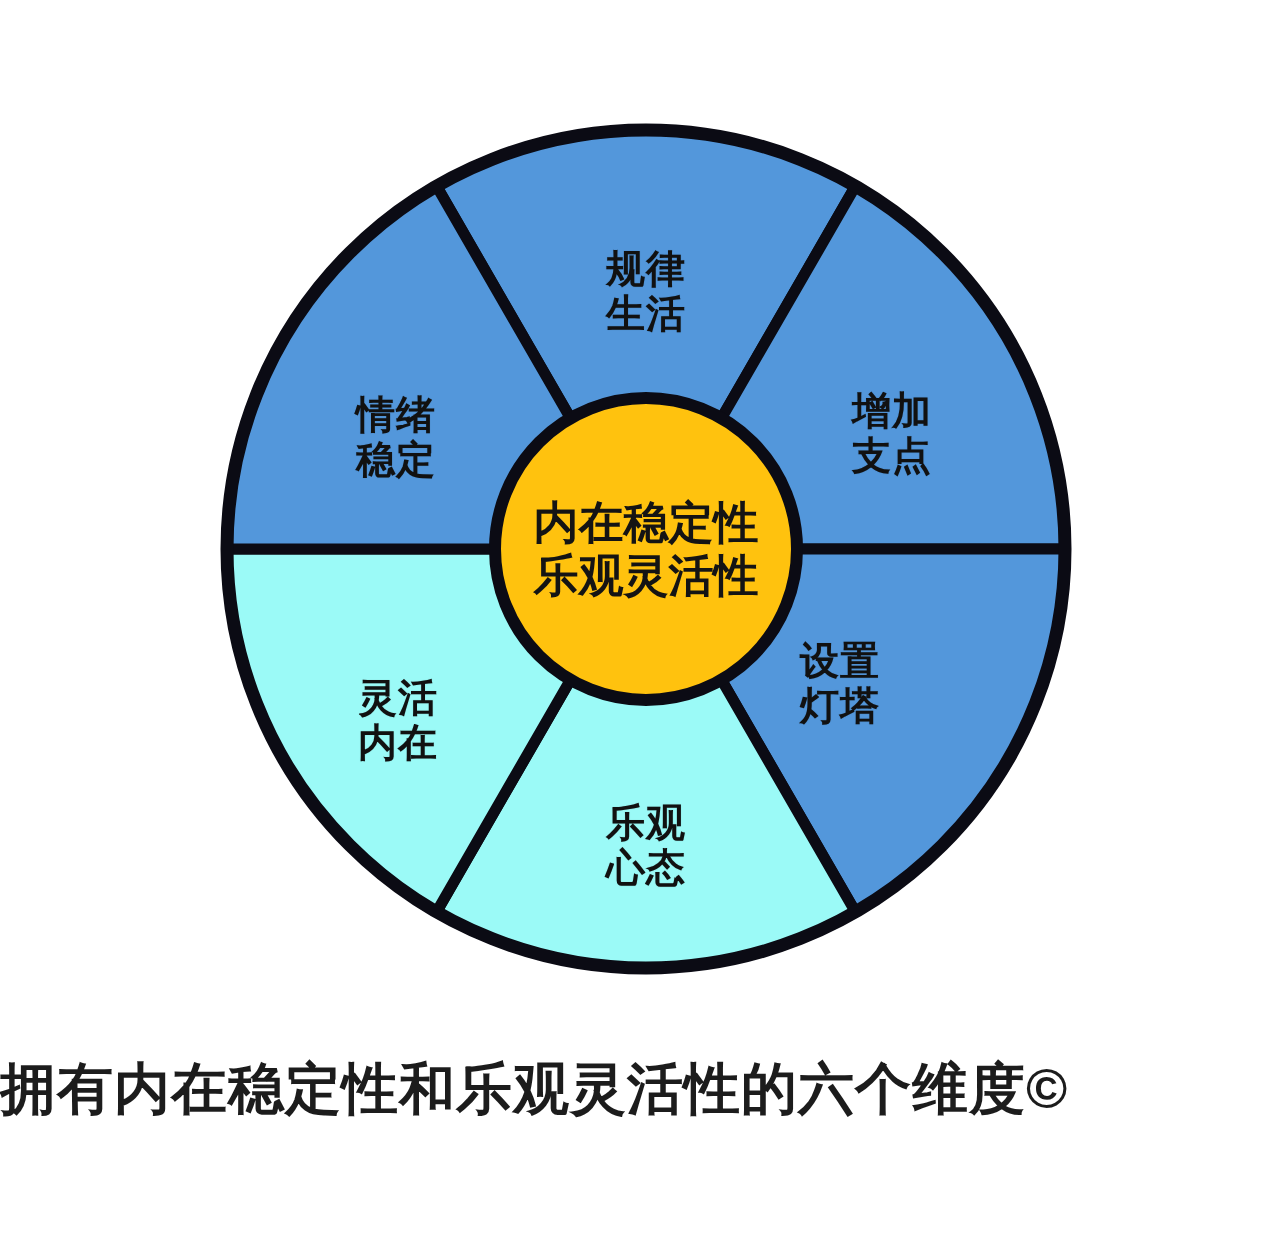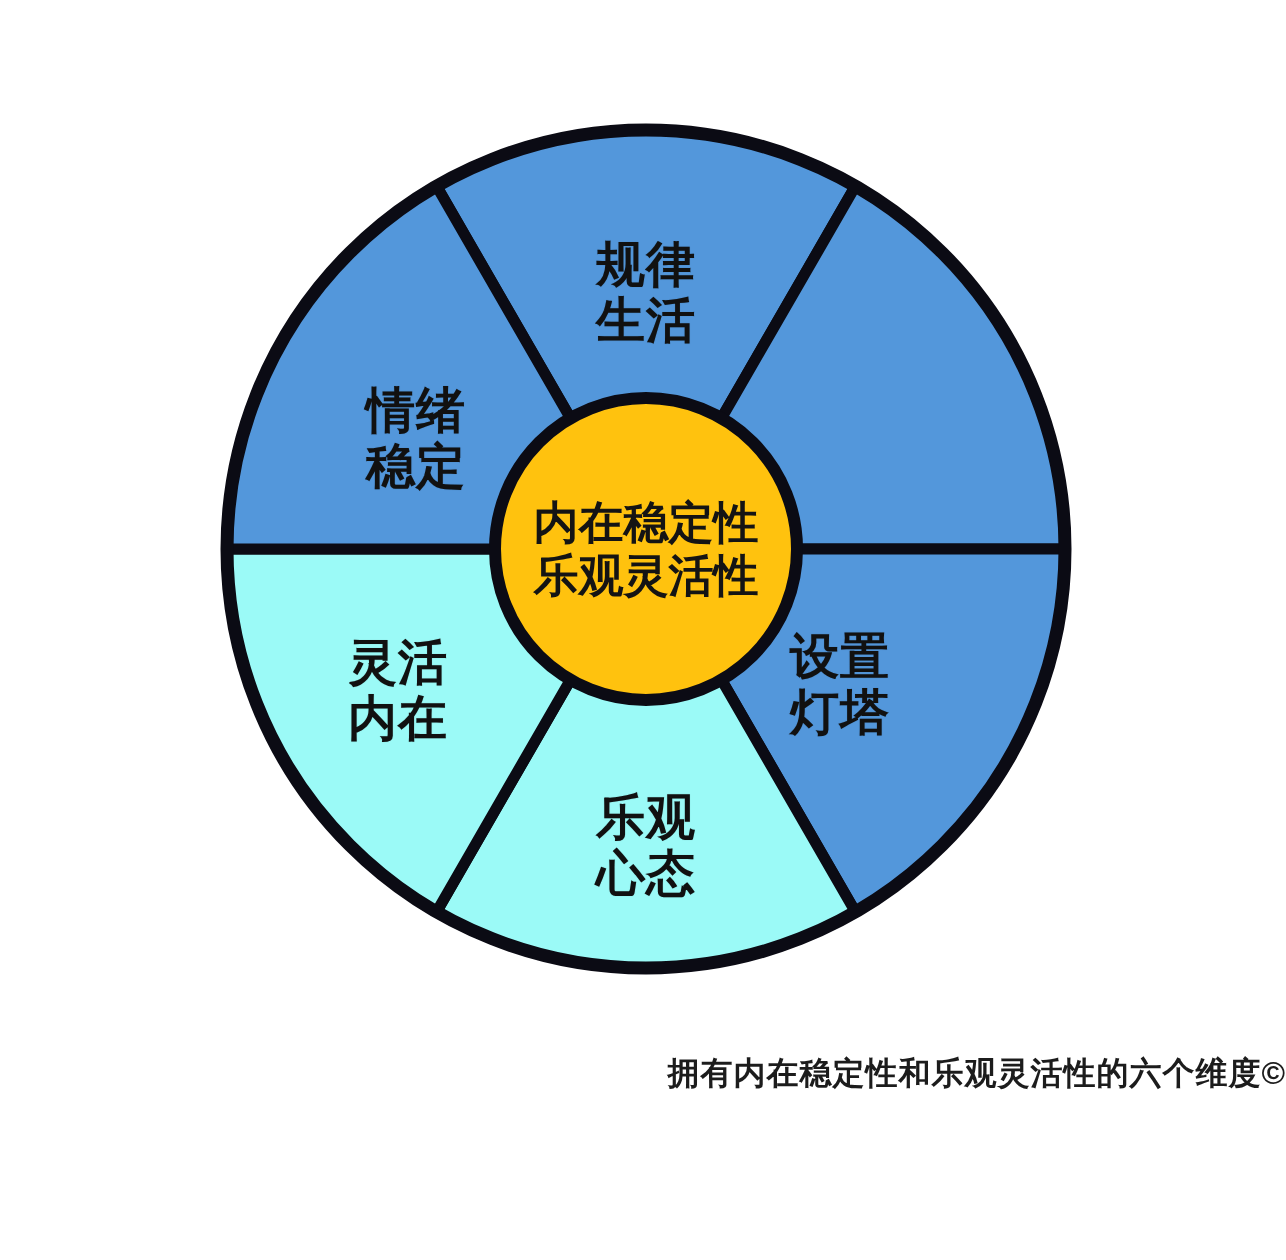--- a/index.html
+++ b/index.html
@@ -23,21 +23,21 @@
   }
   .wheel-svg {
     position: absolute;
     left: 0;
     top: 0;
   }
   .seg-label {
     position: absolute;
     color: #111111;
     font-weight: bold;
-    font-size: 49px;
+    font-size: 39px;
     line-height: 1.15;
     letter-spacing: 1px;
     text-align: right;
     white-space: pre-line;
     transform: translate(-50%, -50%);
     pointer-events: none;
     text-shadow: 0 0 1px rgba(0,0,0,0.25);
   }
   .hub-label {
     position: absolute;
@@ -51,22 +51,22 @@
     letter-spacing: 0px;
     text-align: left;
     white-space: pre-line;
     pointer-events: none;
   }
   .caption {
     position: absolute;
     left: 0;
     top: 1052px;
     width: 1286px;
-    text-align: right;
-    font-size: 32px;
+    text-align: left;
+    font-size: 56px;
     font-weight: bold;
     color: #1c1c1c;
     letter-spacing: 1px;
   }
 </style>
 </head>
 <body>
 
 <div id="canvas">
 
@@ -85,31 +85,33 @@
     <path d="M 227 549 A 419 419 0 0 1 436.5 186.1 L 646 549 Z" fill="#5397DB" stroke="#0B0B14" stroke-width="11" stroke-linejoin="round"></path>
 
     <circle cx="646" cy="549" r="419" fill="none" stroke="#0B0B14" stroke-width="13"></circle>
 
     <circle cx="646" cy="549" r="151" fill="#FFC20E" stroke="#0B0B14" stroke-width="12"></circle>
   </svg>
 
   <div class="seg-label" style="left:646px; top:292px;">规律
 生活</div>
 
+  <div class="seg-label" style="left:892px; top:434px;">增加
+支点</div>
 
   <div class="seg-label" style="left:840px; top:684px;">设置
 灯塔</div>
 
   <div class="seg-label" style="left:646px; top:849px;font-family:Liberation Mono, monospace;">乐观
 心态</div>
 
-  <div class="seg-label" style="left:398px; top:690px;">灵活
+  <div class="seg-label" style="left:398px; top:721px;">灵活
 内在</div>
 
-  <div class="seg-label" style="left:396px; top:438px;margin-left:20px;">情绪
+  <div class="seg-label" style="left:396px; top:438px;">情绪
 稳定</div>
 
   <div class="hub-label">内在稳定性
 乐观灵活性</div>
 
   <div class="caption">拥有内在稳定性和乐观灵活性的六个维度©</div>
 
 </div>
 
 </body></html>

